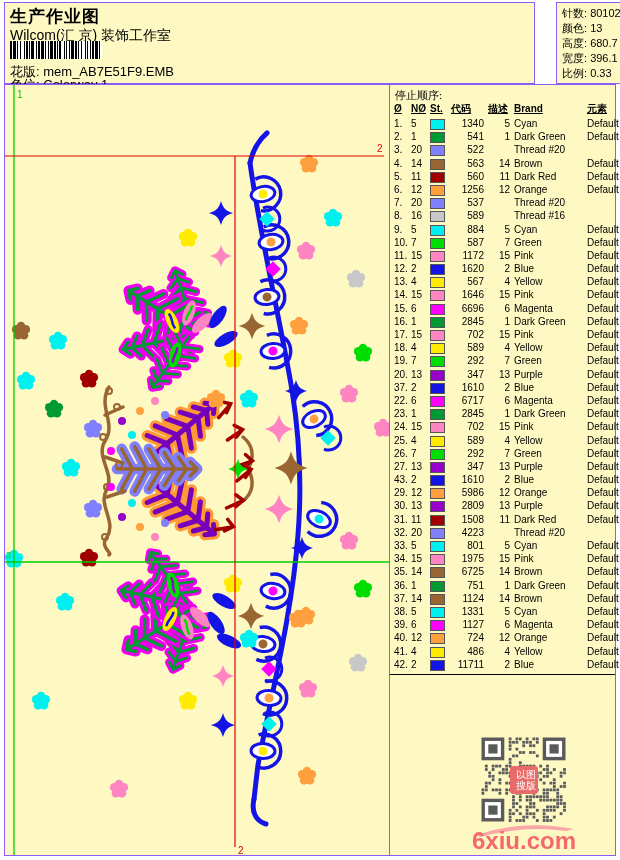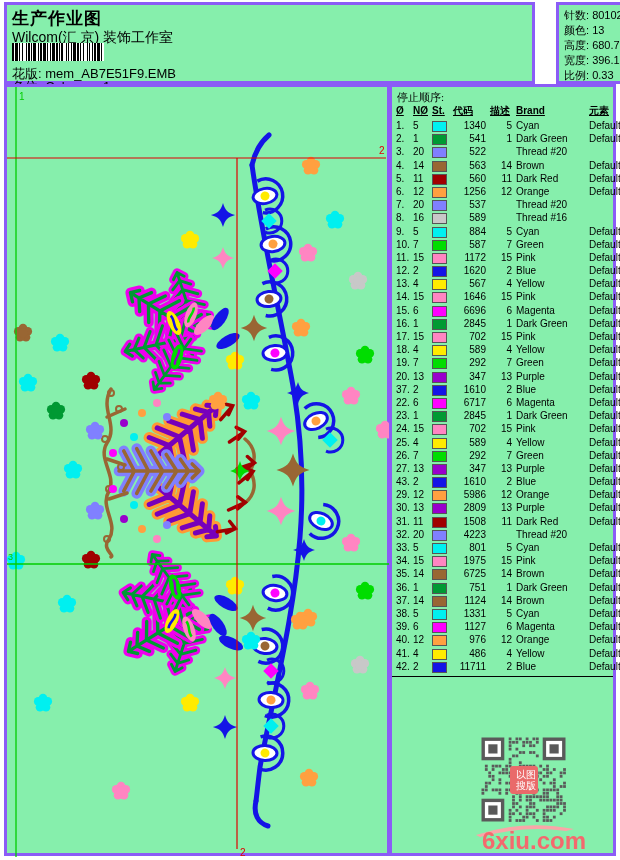--- a/index.html
+++ b/index.html
@@ -1,18 +1,18 @@
 <!DOCTYPE html>
 <html><head>
 <meta charset="utf-8">
 <style>
   html,body{margin:0;padding:0;background:#fff;}
   #page{position:relative;width:620px;height:860px;background:#fff;color:#000;
         font-family:"Liberation Sans",sans-serif;overflow:hidden;}
-  .box{position:absolute;border:3px solid #8b5cf6;box-sizing:border-box;background:#86efac;}
+  .box{position:absolute;border:1px solid #8b5cf6;box-sizing:border-box;background:#fef9c3;}
   
   #hdr-left{left:4px;top:2px;width:531px;height:82px;}
   #hdr-right{left:556px;top:2px;width:82px;height:82px;}
   #title{position:absolute;left:5px;top:2px;font-size:17px;font-weight:bold;letter-spacing:1px;}
   #studio{position:absolute;left:5px;top:24px;font-size:14px;}
   #barcode{position:absolute;left:5px;top:38px;width:186px;height:18px;font-size:0;}
   #barcode span{display:inline-block;height:18px;vertical-align:top;}
   .hl-row{position:absolute;left:5px;font-size:13px;}
   .info-row{position:absolute;left:5px;font-size:11px;white-space:nowrap;}
   
@@ -24,21 +24,21 @@
            padding-left:4px;font-size:10px;}
   #seq-head{position:absolute;left:0;right:1px;top:17px;font-weight:bold;height:14px;line-height:14px;}
   #seq-head span{text-decoration:underline;}
   #seq-rows{position:absolute;left:0;right:1px;top:32px;}
   .seqrow{height:13.2px;line-height:13.3px;}
   .seqrow .num{text-align:right;padding-right:4px;}
   .chip{width:13px;height:9px;border:1px solid #555;margin-top:2px;}
   
   #qr-wrap{position:absolute;left:480px;top:736px;width:88px;height:88px;}
   #logo{position:absolute;left:462px;top:818px;width:124px;height:38px;}
-  #logo .txt{position:absolute;left:0;top:9px;width:124px;text-align:right;
+  #logo .txt{position:absolute;left:0;top:9px;width:124px;text-align:center;
              font-size:24px;font-weight:bold;color:#f4696d;letter-spacing:0px;}
   #logo svg{position:absolute;left:0;top:0;}
   svg{display:block;}
 </style>
 </head>
 <body>
 
 <div id="page">
 
   <div class="box" id="hdr-left">
@@ -973,21 +973,21 @@
             <span class="num">1127</span>
             <span class="num">6</span>
             <span>Magenta</span>
             <span>Default</span>
             <span></span>
           </div>
           <div class="seqrow seqgrid">
             <span>40.</span>
             <span>12</span>
             <div class="chip" style="background: rgb(255, 160, 64);"></div>
-            <span class="num">976</span>
+            <span class="num">724</span>
             <span class="num">12</span>
             <span>Orange</span>
             <span>Default</span>
             <span></span>
           </div>
           <div class="seqrow seqgrid">
             <span>41.</span>
             <span>4</span>
             <div class="chip" style="background: rgb(255, 235, 0);"></div>
             <span class="num">486</span>

